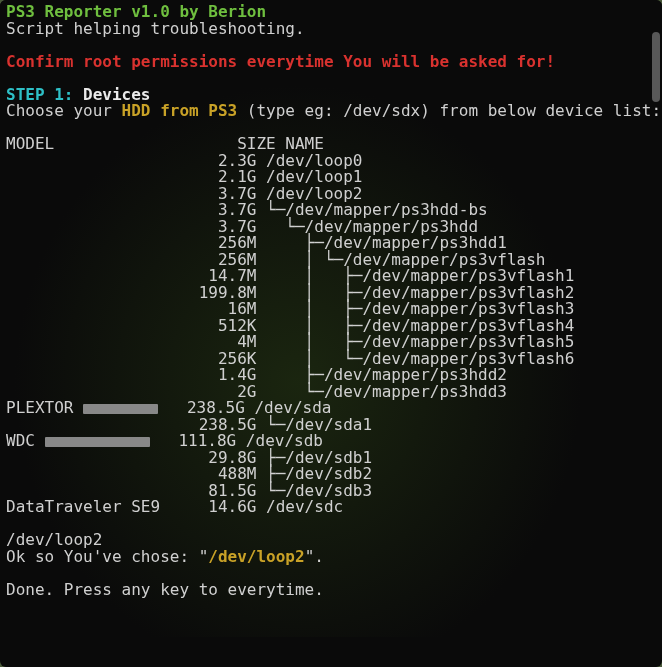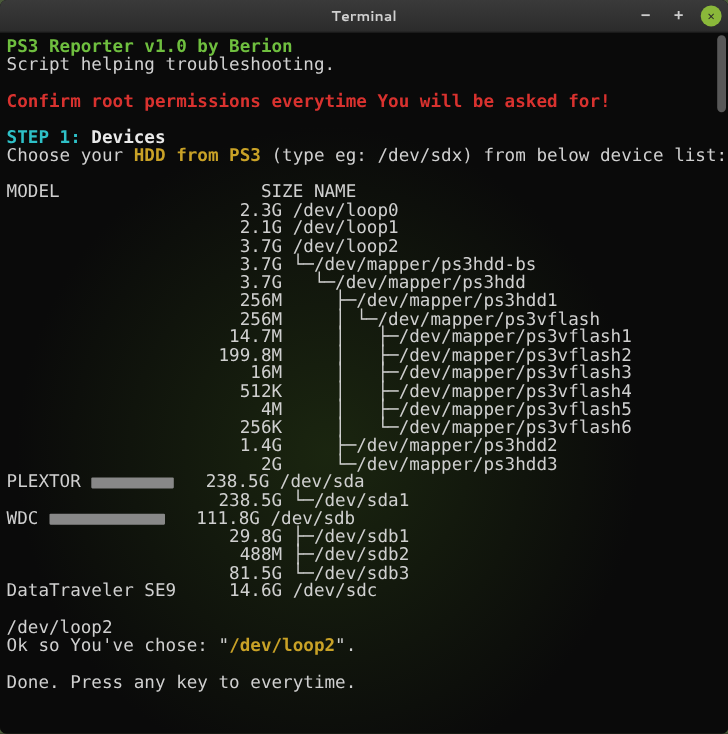--- a/index.html
+++ b/index.html
@@ -90,28 +90,20 @@
     background: #888;
     height: 10px;
     vertical-align: middle;
     border-radius: 1px;
   }
 </style>
 </head>
 <body>
 
 <div class="window">
-  <div class="titlebar">
-    <div class="title">Terminal</div>
-    <div class="controls">
-      <div class="ctrl">−</div>
-      <div class="ctrl">+</div>
-      <div class="ctrl close">✕</div>
-    </div>
-  </div>
 
   <div class="terminal-body"><span class="green">PS3 Reporter v1.0 by Berion</span>
 <span>Script helping troubleshooting.</span>
 
 <span class="red">Confirm root permissions everytime You will be asked for!</span>
 
 <span class="cyan">STEP 1: </span><span class="bwhite">Devices</span>
 <span>Choose your </span><span class="yellow">HDD from PS3</span><span> (type eg: /dev/sdx) from below device list:</span>
 
 <span>MODEL                   SIZE NAME</span>

